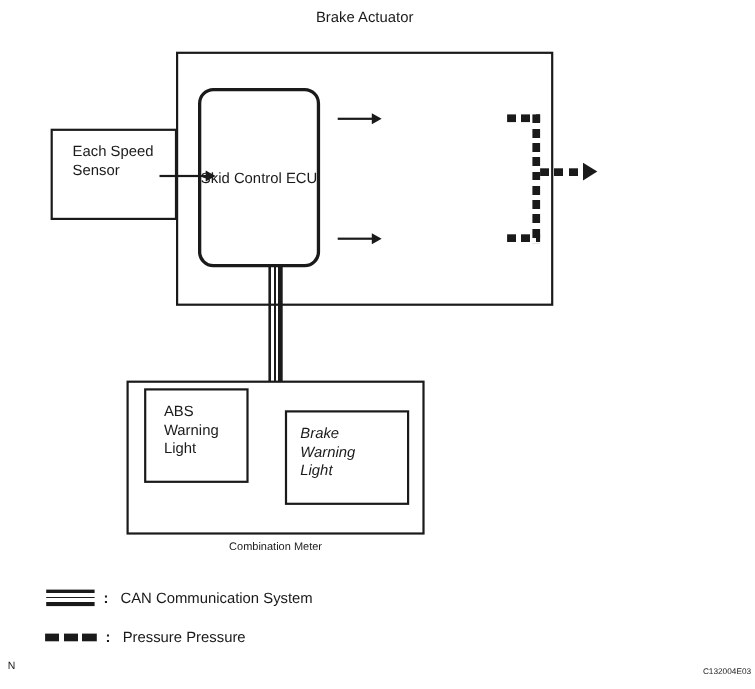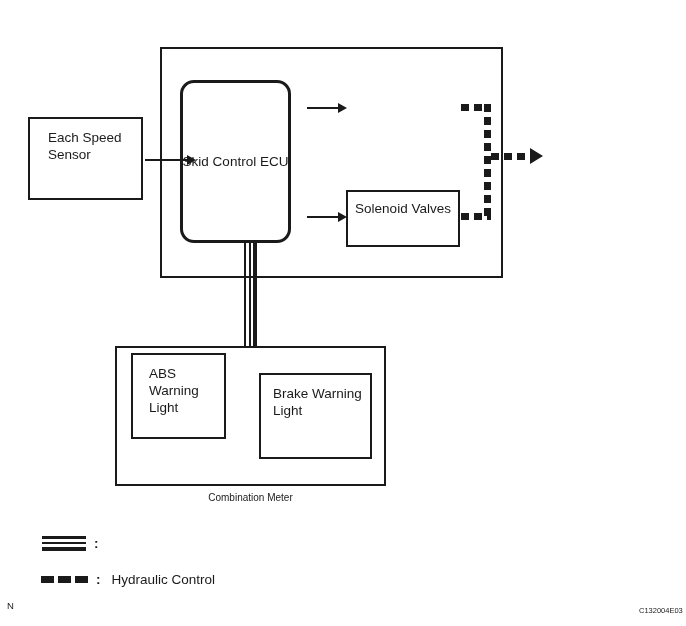--- a/index.html
+++ b/index.html
@@ -37,47 +37,45 @@
   .legend-colon{margin-left:8px;font-weight:bold;}
   .legend-text{margin-left:11px;}
   .tiny{font-size:7.5px;text-align:center;}
   .small{font-size:9.5px;}
 </style>
 </head>
 <body>
 
 <div id="canvas">
 
+  <div class="abs centered-label" style="left:160px;top:8px;width:343px;font-size:13.5px;">Brake Actuator</div>
 
   <div class="abs can-vline" style="left:244px;top:242px;width:13px;height:105px;"></div>
 
   <div class="abs box" style="left:160px;top:47px;width:343px;height:231px;"></div>
 
-  <div class="abs box" style="left:28px;top:117px;width:115px;height:83px;">
+  <div class="abs box" style="left:46px;top:117px;width:115px;height:83px;">
     <div class="box-label" style="padding:10px 4px 0 18px;">Each Speed
 Sensor</div>
   </div>
 
   <div class="abs" style="left:180px;top:80px;width:111px;height:163px;border:3px solid #1a1a1a;border-radius:14px;display:flex;align-items:center;justify-content:center;">
     <div class="box-label centered-label" style="white-space:nowrap;">Skid Control ECU</div>
   </div>
 
 
-  <div class="abs box" style="left:346px;top:190px;width:114px;height:57px;">
-    <div class="box-label centered-label" style="padding-top:8px;">Solenoid Valves</div>
-  </div>
 
 
   <div class="abs box" style="left:115px;top:346px;width:271px;height:140px;"></div>
   <div class="abs box" style="left:131px;top:353px;width:95px;height:86px;">
     <div class="box-label" style="padding:10px 4px 0 16px;">ABS Warning
 Light</div>
   </div>
   <div class="abs box" style="left:259px;top:373px;width:113px;height:86px;">
-    <div class="box-label" style="padding:10px 0 0 12px;">Brake Warning
+    <div class="box-label" style="padding:10px 17px 0 12px;font-style:italic;">Brake Warning
 Light</div>
   </div>
   <div class="abs centered-label" style="left:115px;top:492px;width:271px;font-size:10px;">Combination Meter</div>
 
   <div class="abs hline" style="left:145px;top:159px;width:43px;"></div>
   <div class="abs arrowhead" style="left:187px;top:155px;"></div>
 
   <div class="abs hline" style="left:307px;top:107px;width:32px;"></div>
   <div class="abs arrowhead" style="left:338px;top:103px;"></div>
 
@@ -86,23 +84,24 @@
 
   <div class="abs hyd-h" style="left:461px;top:104px;width:30px;"></div>
   <div class="abs hyd-h" style="left:461px;top:213px;width:30px;"></div>
   <div class="abs hyd-v" style="left:484px;top:104px;height:117px;"></div>
   <div class="abs hyd-h" style="left:491px;top:153px;width:40px;"></div>
   <div class="abs big-arrowhead" style="left:530px;top:148px;"></div>
 
   <div class="abs legend-row" style="left:42px;top:536px;height:15px;">
     <span class="can-symbol"></span>
     <span class="legend-colon">:</span>
+    <span class="legend-text">CAN Communication System</span>
   </div>
   <div class="abs legend-row" style="left:41px;top:572px;height:15px;">
     <span class="hyd-symbol"></span>
     <span class="legend-colon">:</span>
-    <span class="legend-text">Hydraulic Control</span>
+    <span class="legend-text">Pressure Pressure</span>
   </div>
 
   <div class="abs small" style="left:7px;top:600px;">N</div>
   <div class="abs tiny" style="left:639px;top:606px;">C132004E03</div>
 
 </div>
 
 </body></html>

